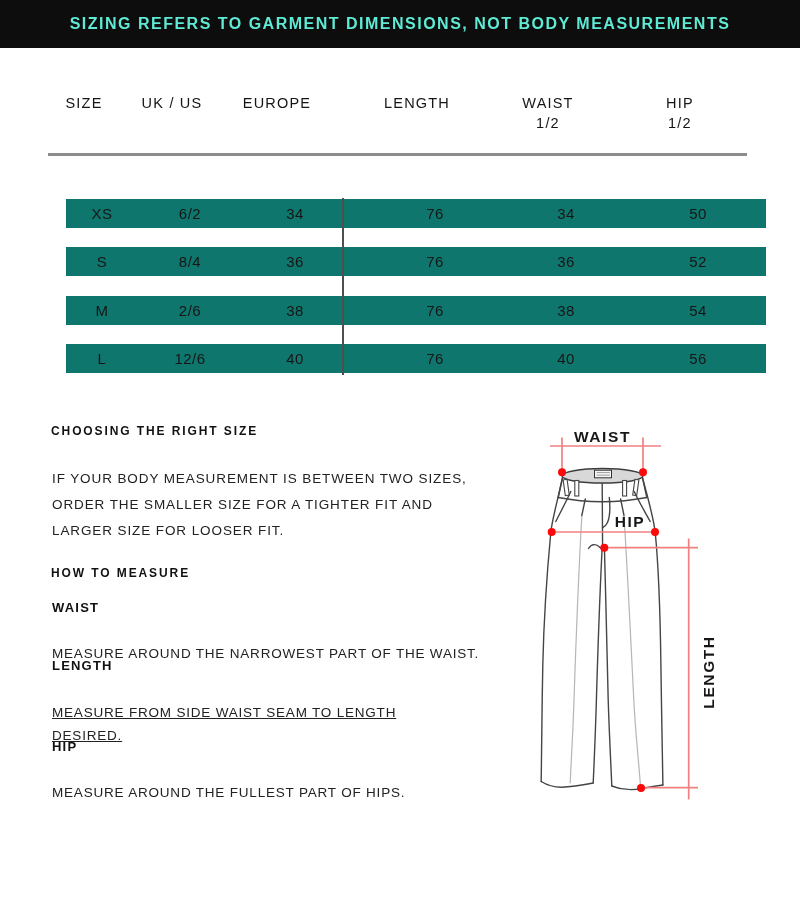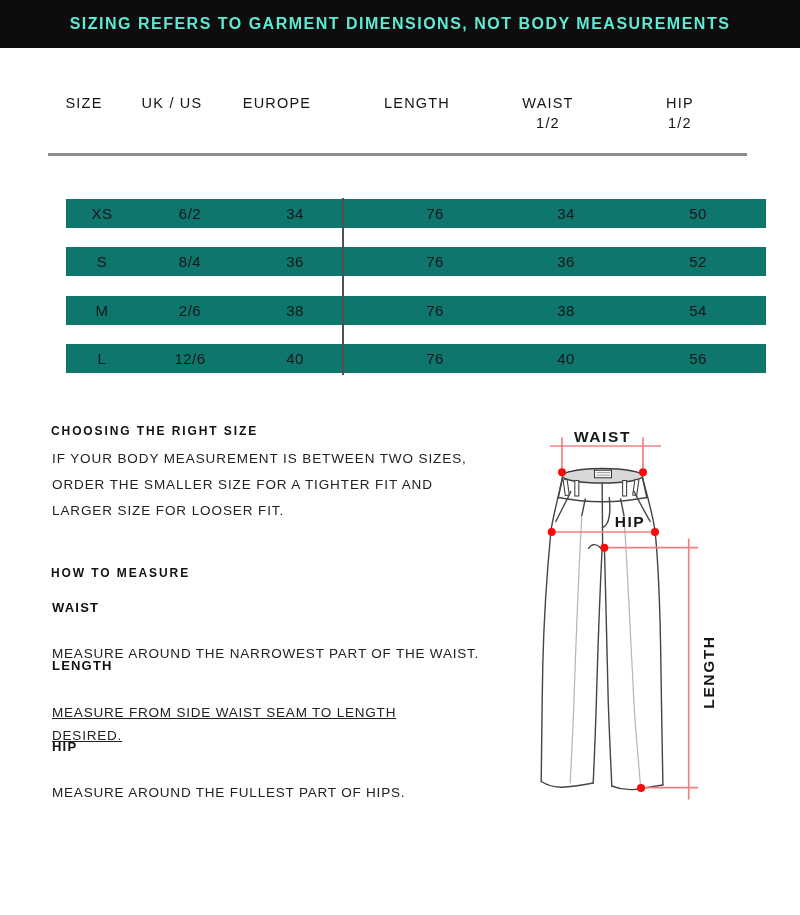--- a/index.html
+++ b/index.html
@@ -31,21 +31,21 @@
   .divider{position:absolute;left:342px;top:198px;width:2px;height:177px;background:#4f4f4f;}
 
   
   .h-title{position:absolute;left:40px;font-size:12px;font-weight:700;letter-spacing:1.9px;color:#111;margin-left:11px;}
   .choosing-title{top:424px;}
   .howto-title{top:566px;}
   .para{
     position:absolute;left:52px;font-size:13.5px;letter-spacing:0.9px;line-height:26px;
     white-space:pre-line;color:#222;
   }
-  .choosing-body{top:446px;}
+  .choosing-body{top:466px;}
   .m-label{position:absolute;left:52px;font-size:13px;font-weight:700;letter-spacing:1.2px;color:#111;}
   .m-text{
     position:absolute;left:52px;font-size:13.5px;letter-spacing:0.8px;line-height:23px;
     white-space:pre-line;color:#222;margin-top:24px;
   }
   .waist-label{top:600px;} .waist-text{top:618px;}
   .length-label{top:658px;} .length-text{top:677px;text-decoration:underline;}
   .hip-label{top:739px;}   .hip-text{top:757px;}
 
   

